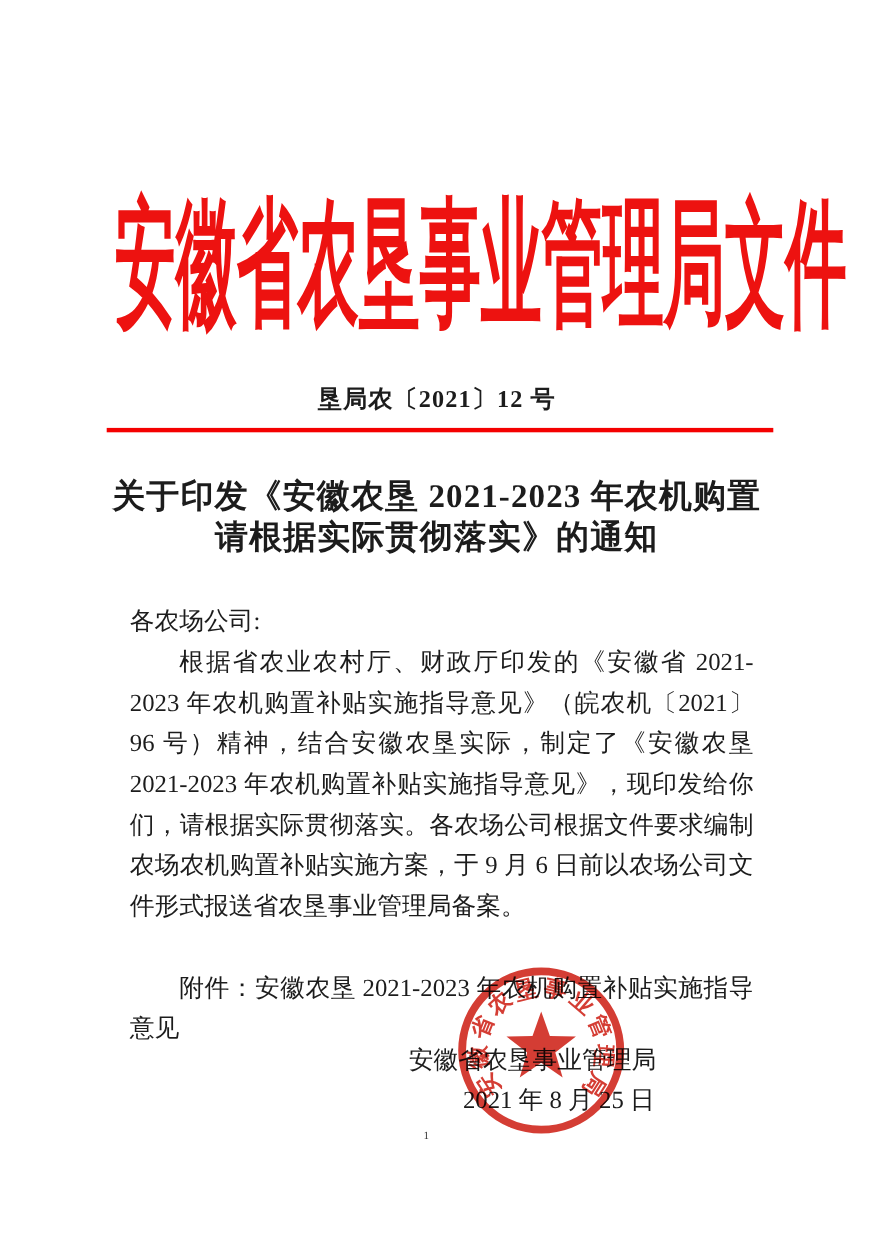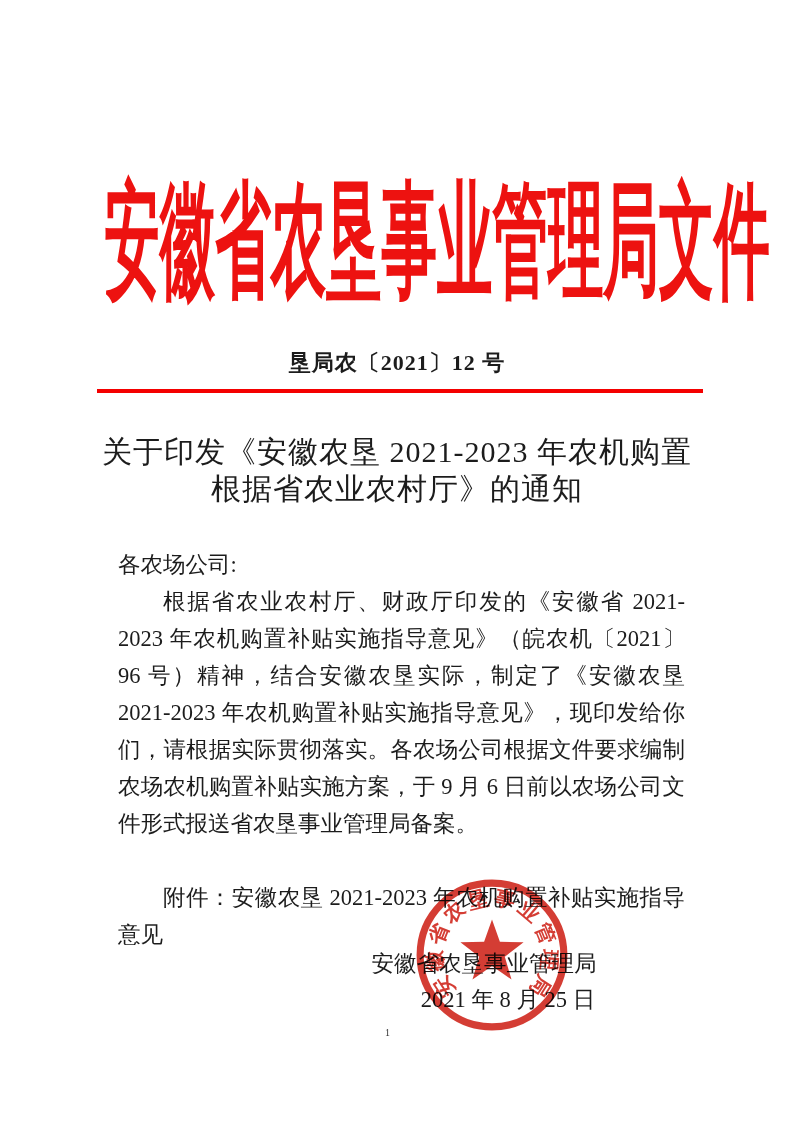--- a/index.html
+++ b/index.html
@@ -59,21 +59,21 @@
     height: 4px;
   }
   
   .doc-title {
     position: absolute;
     top: 433px;
     left: 0;
     width: 794px;
     text-align: center;
     font-size: 30px;
-    font-weight: 400;
+    font-weight: 700;
     line-height: 37px;
     letter-spacing: 1px;
   }
   
   .body-block {
     position: absolute;
     top: 546px;
     left: 118px;
     width: 567px;
     font-size: 22.5px;
@@ -130,21 +130,21 @@
   <div class="banner">
     <span class="banner-text" style="color:#ed1210;">安徽省农垦事业管理局文件</span>
   </div>
 
   <div class="doc-number">垦局农〔2021〕12 号</div>
 
   <div class="red-line" style="background:#f40000;"></div>
 
   <div class="doc-title">
     <div>关于印发《安徽农垦 2021-2023 年农机购置</div>
-    <div>根据省农业农村厅》的通知</div>
+    <div>请根据实际贯彻落实》的通知</div>
   </div>
 
   <div class="body-block">
     <div class="salutation">各农场公司:</div>
     <div class="para">根据省农业农村厅、财政厅印发的《安徽省 2021-2023 年农机购置补贴实施指导意见》（皖农机〔2021〕96 号）精神，结合安徽农垦实际，制定了《安徽农垦 2021-2023 年农机购置补贴实施指导意见》，现印发给你们，请根据实际贯彻落实。各农场公司根据文件要求编制农场农机购置补贴实施方案，于 9 月 6 日前以农场公司文件形式报送省农垦事业管理局备案。</div>
     <div class="attachment">附件：安徽农垦 2021-2023 年农机购置补贴实施指导意见</div>
   </div>
 
   <div class="sig-issuer">安徽省农垦事业管理局</div>
   <div class="sig-date">2021 年 8 月 25 日</div>

